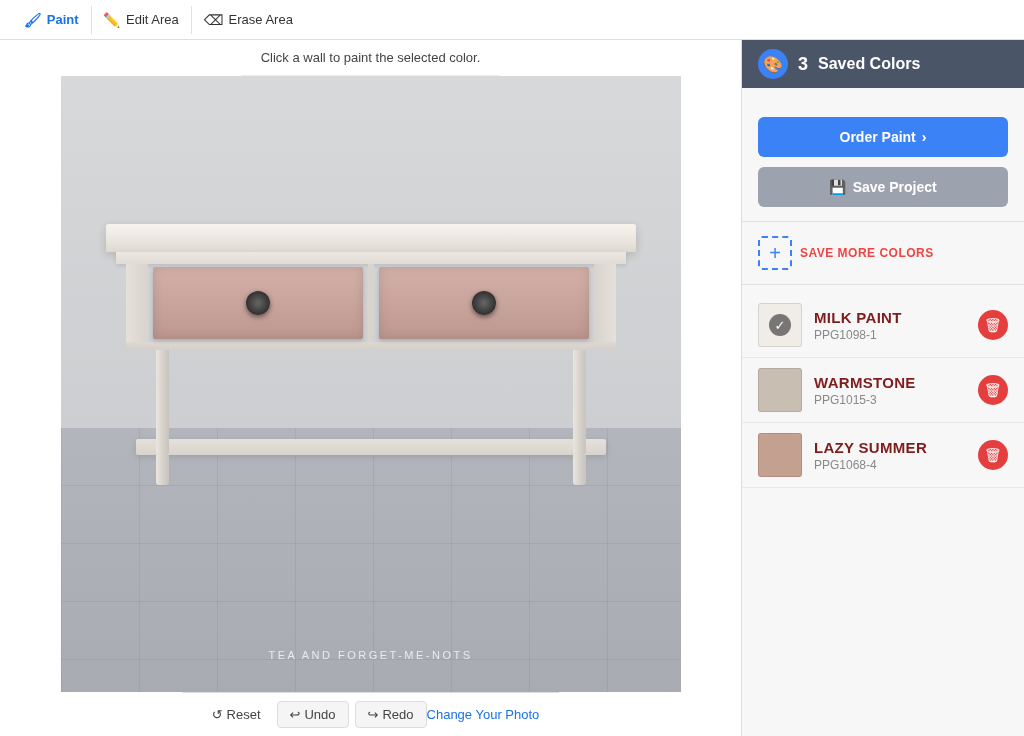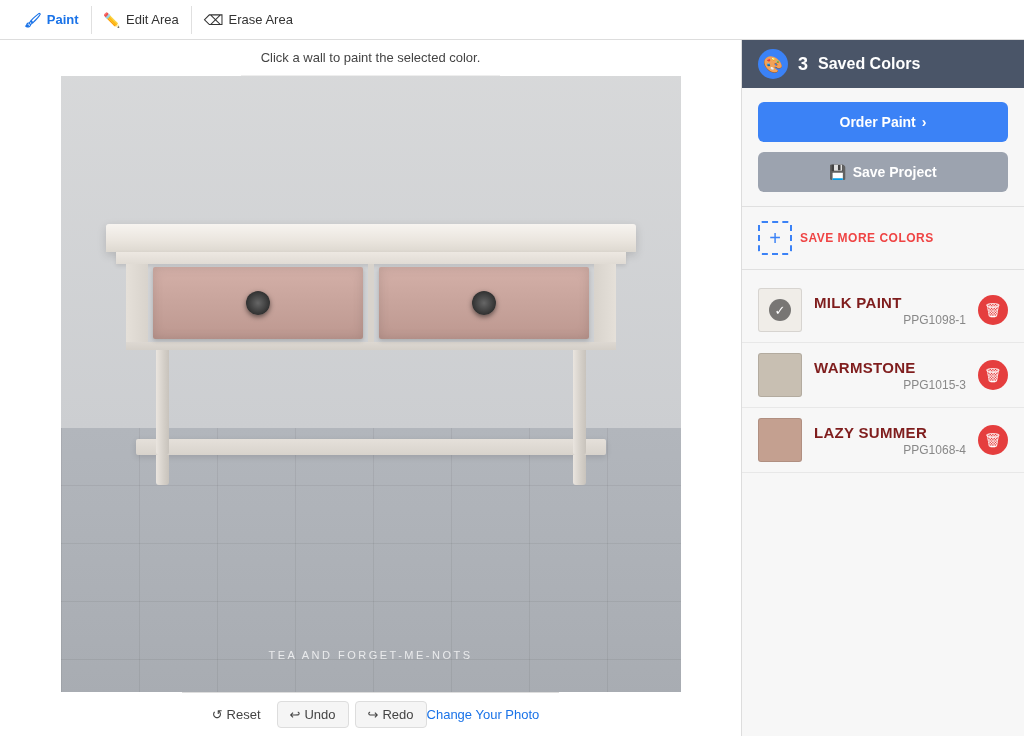--- a/index.html
+++ b/index.html
@@ -177,20 +177,21 @@
       border: none;
       border-radius: 6px;
       padding: 12px 20px;
       font-size: 14px;
       font-weight: 600;
       cursor: pointer;
       display: flex;
       align-items: center;
       justify-content: center;
       gap: 6px;
+      margin-top: 15px;
     }
 
     .btn-save-project {
       background: #9ca3af;
       color: #fff;
       border: none;
       border-radius: 6px;
       padding: 12px 20px;
       font-size: 14px;
       font-weight: 600;
@@ -291,21 +292,20 @@
       font-size: 15px;
       font-weight: 700;
       color: #7f1d1d;
       letter-spacing: 0.3px;
     }
 
     .color-code {
       font-size: 12px;
       color: #888;
       margin-top: 2px;
-      text-align: right;
     }
 
     .delete-btn {
       width: 30px;
       height: 30px;
       background: #e53e3e;
       border: none;
       border-radius: 50%;
       color: #fff;
       font-size: 14px;

